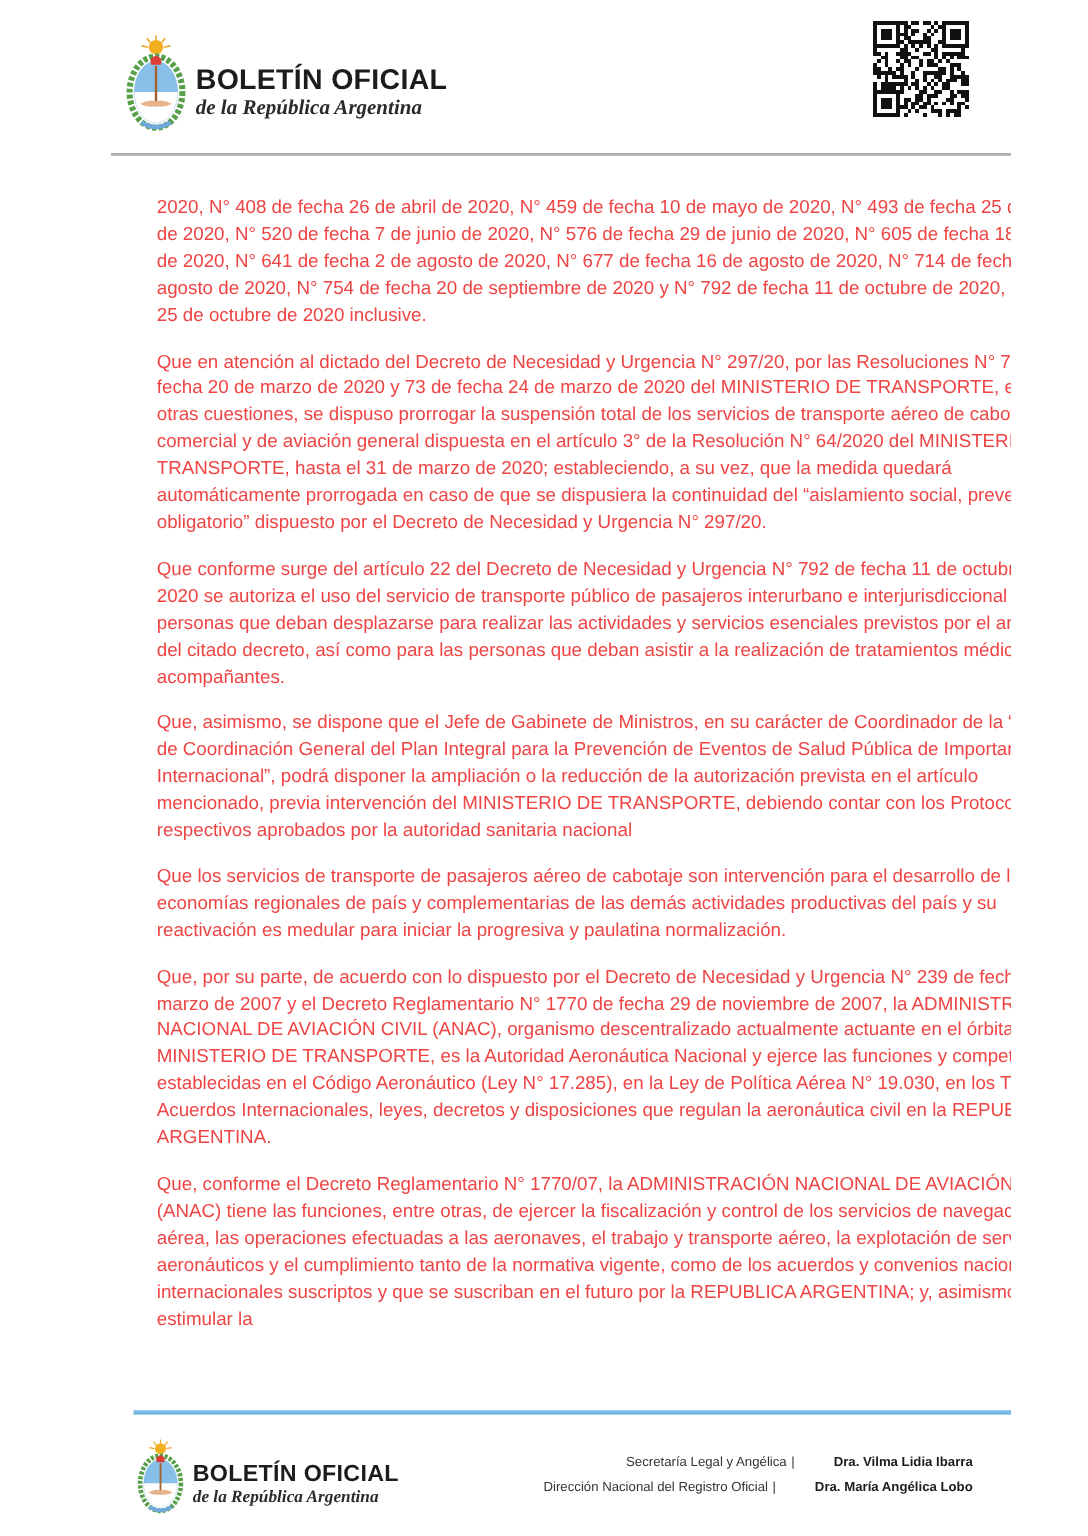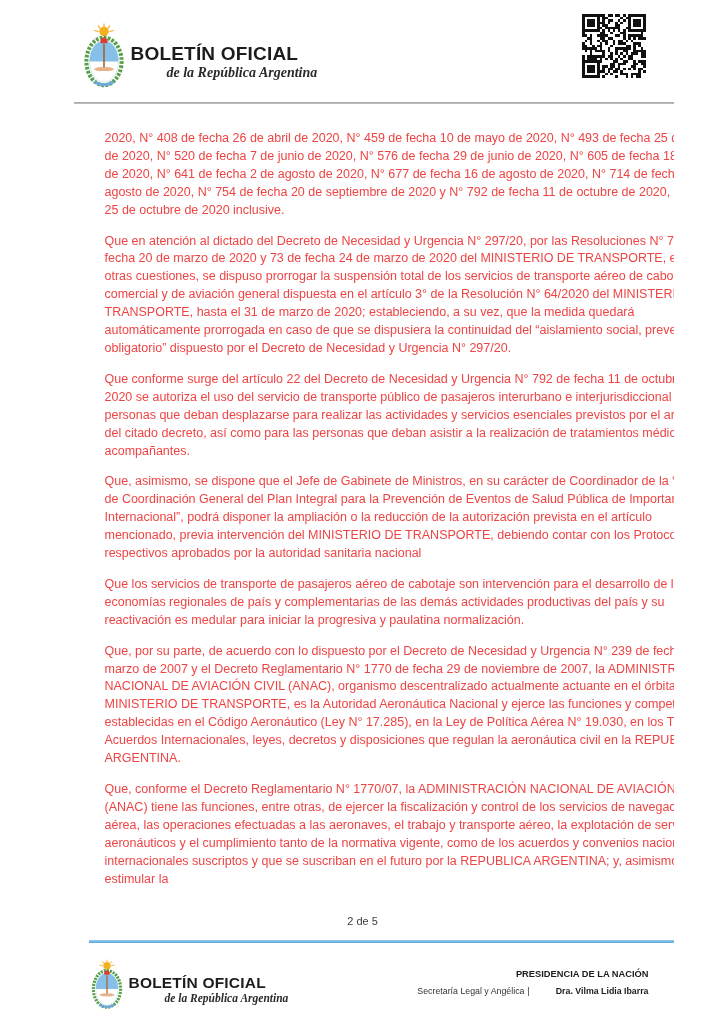--- a/index.html
+++ b/index.html
@@ -12,21 +12,21 @@
     color:#3d3d3d;
     overflow:hidden;
   }
   
   .header-brand{position:absolute;left:30px;top:20px;display:flex;align-items:flex-start;}
   .coat{display:block;}
   .coat-lg{width:44px;height:74px;}
   .brand-text{margin-left:5px;padding-top:24px;}
   .brand-title{font-size:19px;font-weight:bold;color:#1c1c1c;letter-spacing:.2px;line-height:20px;}
   .brand-subtitle{font-family:"Liberation Serif",serif;font-style:italic;font-weight:bold;
-                  font-size:14px;color:#2a2a2a;line-height:15px;margin-top:1px;margin-left:36px;}
+                  font-size:14px;color:#2a2a2a;line-height:15px;margin-top:1px;}
   .qr{position:absolute;top:14px;right:28px;width:64px;height:64px;}
   .qr svg{width:100%;height:100%;display:block;}
   .header-url{position:absolute;top:85px;right:18px;font-size:9.5px;color:#333;}
   .header-divider{position:absolute;top:102px;left:22px;width:692px;height:2px;
                   background:linear-gradient(#a6a6a6,#c2c2c2);}
   
   .doc-body{position:absolute;left:53px;top:130px;width:622px;}
   .doc-body p{margin:0 0 13px 0;font-size:12.5px;line-height:17.9px;color:#ef4444;}
   
   .page-number{position:absolute;top:915px;left:0;width:100%;text-align:center;
@@ -426,36 +426,37 @@
   <div class="doc-body">
     <p>2020, N° 408 de fecha 26 de abril de 2020, N° 459 de fecha 10 de mayo de 2020, N° 493 de fecha 25 de mayo de 2020, N° 520 de fecha 7 de junio de 2020, N° 576 de fecha 29 de junio de 2020, N° 605 de fecha 18 de julio de 2020, N° 641 de fecha 2 de agosto de 2020, N° 677 de fecha 16 de agosto de 2020, N° 714 de fecha 30 de agosto de 2020, N° 754 de fecha 20 de septiembre de 2020 y N° 792 de fecha 11 de octubre de 2020, hasta el 25 de octubre de 2020 inclusive.</p>
     <p>Que en atención al dictado del Decreto de Necesidad y Urgencia N° 297/20, por las Resoluciones N° 71 de fecha 20 de marzo de 2020 y 73 de fecha 24 de marzo de 2020 del MINISTERIO DE TRANSPORTE, entre otras cuestiones, se dispuso prorrogar la suspensión total de los servicios de transporte aéreo de cabotaje comercial y de aviación general dispuesta en el artículo 3° de la Resolución N° 64/2020 del MINISTERIO DE TRANSPORTE, hasta el 31 de marzo de 2020; estableciendo, a su vez, que la medida quedará automáticamente prorrogada en caso de que se dispusiera la continuidad del “aislamiento social, preventivo y obligatorio” dispuesto por el Decreto de Necesidad y Urgencia N° 297/20.</p>
     <p>Que conforme surge del artículo 22 del Decreto de Necesidad y Urgencia N° 792 de fecha 11 de octubre de 2020 se autoriza el uso del servicio de transporte público de pasajeros interurbano e interjurisdiccional para las personas que deban desplazarse para realizar las actividades y servicios esenciales previstos por el artículo 11 del citado decreto, así como para las personas que deban asistir a la realización de tratamientos médicos y sus acompañantes.</p>
     <p>Que, asimismo, se dispone que el Jefe de Gabinete de Ministros, en su carácter de Coordinador de la “Unidad de Coordinación General del Plan Integral para la Prevención de Eventos de Salud Pública de Importancia Internacional”, podrá disponer la ampliación o la reducción de la autorización prevista en el artículo mencionado, previa intervención del MINISTERIO DE TRANSPORTE, debiendo contar con los Protocolos respectivos aprobados por la autoridad sanitaria nacional</p>
     <p>Que los servicios de transporte de pasajeros aéreo de cabotaje son intervención para el desarrollo de las economías regionales de país y complementarias de las demás actividades productivas del país y su reactivación es medular para iniciar la progresiva y paulatina normalización.</p>
     <p>Que, por su parte, de acuerdo con lo dispuesto por el Decreto de Necesidad y Urgencia N° 239 de fecha 15 de marzo de 2007 y el Decreto Reglamentario N° 1770 de fecha 29 de noviembre de 2007, la ADMINISTRACION NACIONAL DE AVIACIÓN CIVIL (ANAC), organismo descentralizado actualmente actuante en el órbita del MINISTERIO DE TRANSPORTE, es la Autoridad Aeronáutica Nacional y ejerce las funciones y competencias establecidas en el Código Aeronáutico (Ley N° 17.285), en la Ley de Política Aérea N° 19.030, en los Tratados y Acuerdos Internacionales, leyes, decretos y disposiciones que regulan la aeronáutica civil en la REPUBLICA ARGENTINA.</p>
     <p>Que, conforme el Decreto Reglamentario N° 1770/07, la ADMINISTRACIÓN NACIONAL DE AVIACIÓN CIVIL (ANAC) tiene las funciones, entre otras, de ejercer la fiscalización y control de los servicios de navegación aérea, las operaciones efectuadas a las aeronaves, el trabajo y transporte aéreo, la explotación de servicios aeronáuticos y el cumplimiento tanto de la normativa vigente, como de los acuerdos y convenios nacionales e internacionales suscriptos y que se suscriban en el futuro por la REPUBLICA ARGENTINA; y, asimismo, de estimular la</p>
   </div>
 
-  <div class="page-number">2 de 5</div>
 
   <div class="footer-divider"></div>
 
   <div class="footer-brand">
     <span>
       <svg class="coat coat-sm" viewBox="0 0 50 78">
           <use href="#coat-of-arms"></use>
         </svg>
     </span>
     <div class="brand-text">
       <div class="brand-title">BOLETÍN OFICIAL</div>
       <div class="brand-subtitle">de la República Argentina</div>
     </div>
   </div>
 
   <div class="footer-officials">
-    <div class="presidency">PRESIDENCIA DE LA NACIÓN</div>
     <div>
       <span>Secretaría Legal y Angélica</span><span class="sep">|</span><span class="official-name">Dra. Vilma Lidia Ibarra</span>
     </div>
+    <div>
+      <span>Dirección Nacional del Registro Oficial</span><span class="sep">|</span><span class="official-name">Dra. María Angélica Lobo</span>
+    </div>
   </div>
 
 </div>
 
 </body></html>

